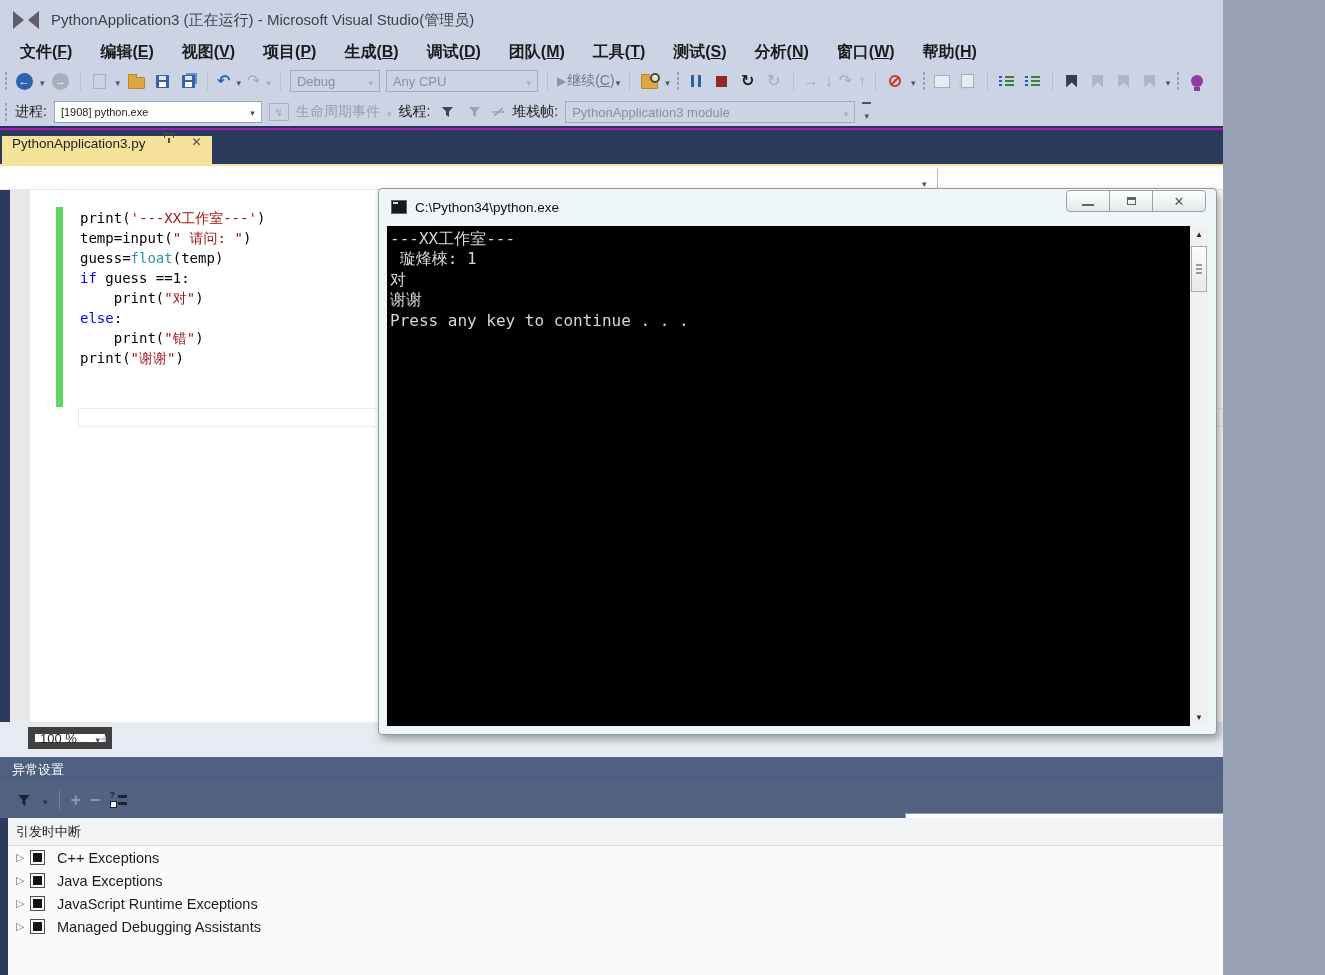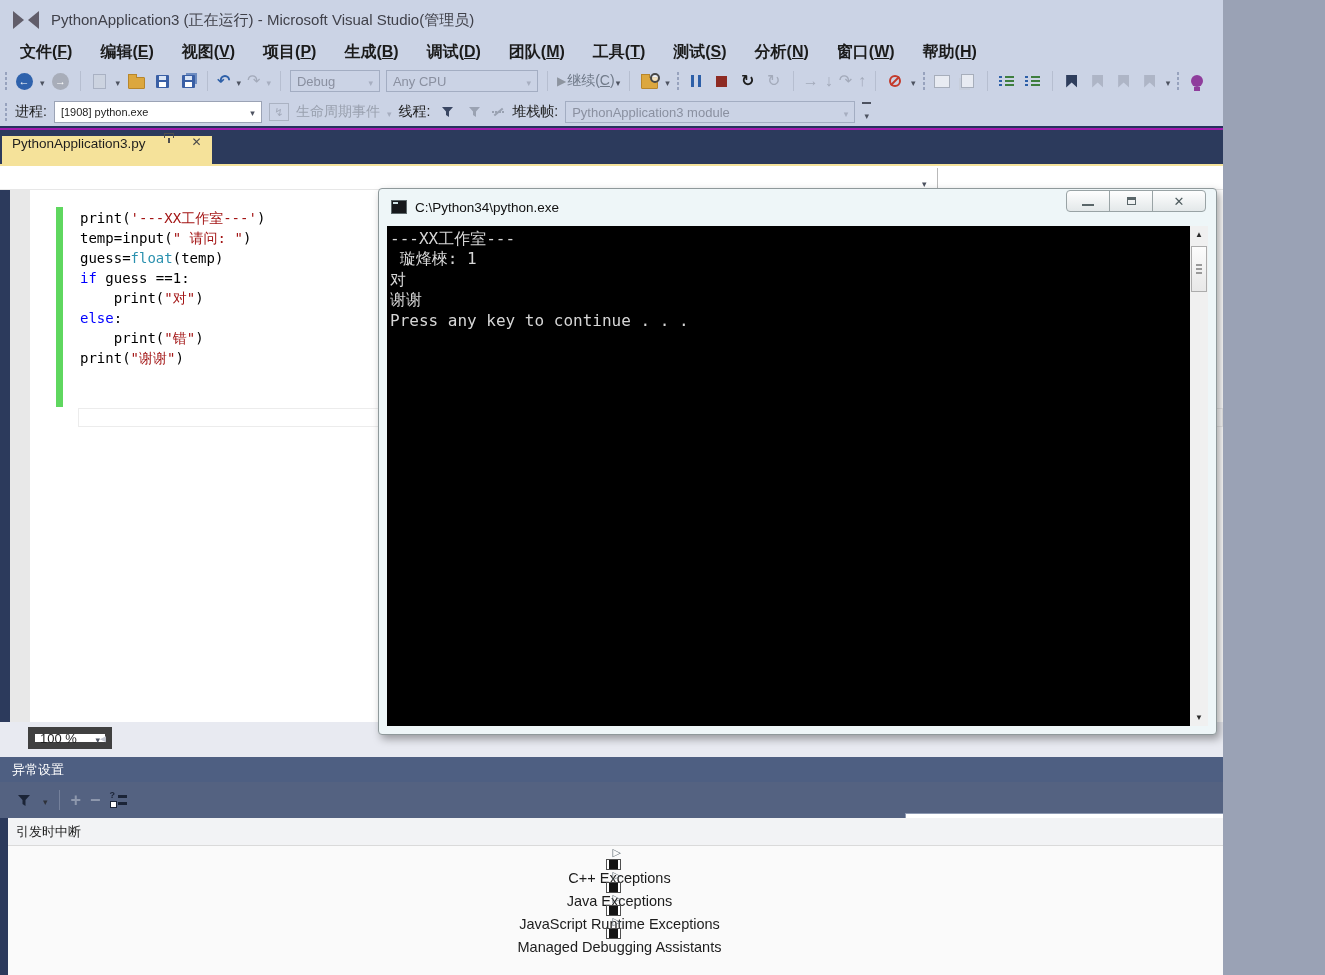--- a/index.html
+++ b/index.html
@@ -124,21 +124,21 @@
   .chk-list::before{content:"?";position:absolute;left:0;top:-3px;font-size:9px;font-weight:bold;color:#1b2437;}
   .chk-list::after{content:'';position:absolute;left:8px;top:2px;right:0;height:3px;background:#1b2437;box-shadow:0 7px 0 #1b2437;}
   .chk-list i{position:absolute;left:0;top:8px;width:5px;height:5px;border:1px solid #1b2437;background:#fff;}
   .search-box{position:absolute;left:905px;top:31px;width:420px;height:25px;background:#fff;border:1px solid #8d99b2;box-sizing:border-box;font-size:13px;font-family:inherit;padding:0 8px;color:#1e1e1e;}
   .search-box::placeholder{color:#8f8f8f;}
   .panel-colheader{position:absolute;left:0;top:61px;width:100%;height:28px;background:#f2f3f5;border-bottom:1px solid #dadada;box-sizing:border-box;}
   .panel-colheader span{margin-left:16px;font-size:13px;line-height:27px;color:#1e1e1e;}
   .col-div{position:absolute;left:1245px;top:2px;width:1px;height:24px;background:#d2d5da;}
   .panel-leftstrip{position:absolute;left:0;top:61px;bottom:0;width:8px;background:#2c3a5c;}
   .exc-list{position:absolute;left:8px;right:0;top:89px;bottom:0;background:#fafafa;overflow:hidden;}
-  .exc-row{height:23px;display:flex;align-items:center;padding-left:8px;flex-direction:column;}
+  .exc-row{height:23px;display:flex;align-items:center;padding-left:8px;}
   .expander{font-size:11px;color:#5e6b73;width:14px;}
   .expander::before{content:"\25B7";}
   .cb{width:15px;height:15px;border:1px solid #4f4f4f;background:#fff;box-sizing:border-box;display:inline-flex;align-items:center;justify-content:center;margin-right:12px;}
   .cb.on::after{content:'';width:9px;height:9px;background:#141414;}
   .exc-label{font-size:14.5px;color:#1c1c1c;}
 </style>
 </head>
 <body>
 
 <div id="app">

